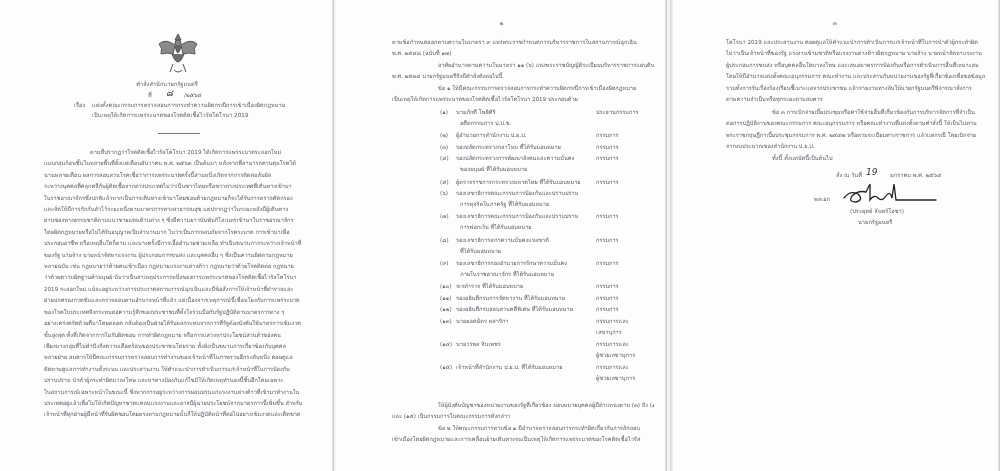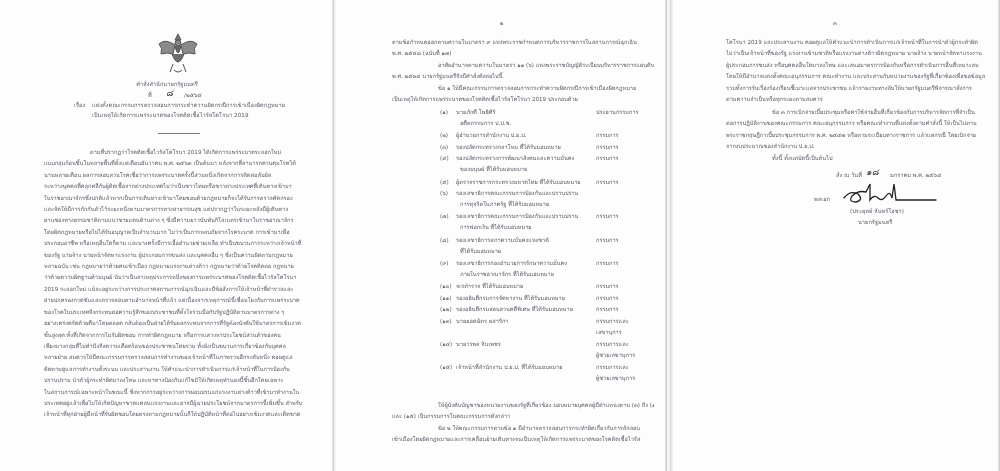--- a/index.html
+++ b/index.html
@@ -215,21 +215,21 @@
   </div>
   <div class="para" style="left:56px;top:107px;width:262px;">
     <span class="ln" style="padding-left:46px;">ข้อ ๓ การเบิกจ่ายเบี้ยประชุมหรือค่าใช้จ่ายอื่นที่เกี่ยวข้องกับการบริหารจัดการที่จำเป็น</span>
     <span class="ln">ต่อการปฏิบัติงานของคณะกรรมการ คณะอนุกรรมการ หรือคณะทำงานที่แต่งตั้งตามคำสั่งนี้ ให้เป็นไปตาม</span>
     <span class="ln">พระราชกฤษฎีกาเบี้ยประชุมกรรมการ พ.ศ. ๒๕๔๗ หรือตามระเบียบทางราชการ แล้วแต่กรณี โดยเบิกจ่าย</span>
     <span class="ln">จากงบประมาณของสำนักงาน ป.ย.ป.</span>
   </div>
   <div class="t" style="left:102px;top:154px;">ทั้งนี้ ตั้งแต่บัดนี้เป็นต้นไป</div>
 
   <div class="t" style="left:166px;top:171px;">สั่ง ณ วันที่</div>
-  <div class="t" style="left:196px;top:168px;font-size:9px;font-style:italic;color:#333;">๑๘</div>
+  <div class="t" style="left:196px;top:168px;font-size:9px;font-style:italic;color:#333;">19</div>
   <div class="t" style="left:220px;top:171px;">มกราคม พ.ศ. ๒๕๖๔</div>
 
   <div class="t" style="left:144px;top:195px;">พลเอก</div>
   <svg class="sig" style="left:170px;top:180px;" width="100" height="28" viewBox="0 0 100 28">
     <path d="M4 18 Q10 10 18 14 Q24 20 16 22 Q8 22 12 16 Q18 10 26 12 L30 4 L30 20 Q34 14 38 18 Q42 22 46 16 Q50 10 52 18 L54 4 L56 20 L96 20" fill="none" stroke="#222" stroke-width="1.3" stroke-linecap="round"></path>
   </svg>
   <div class="t" style="left:180px;top:207px;">(ประยุทธ์ จันทร์โอชา)</div>
   <div class="t" style="left:188px;top:218px;">นายกรัฐมนตรี</div>
 </div>
 

